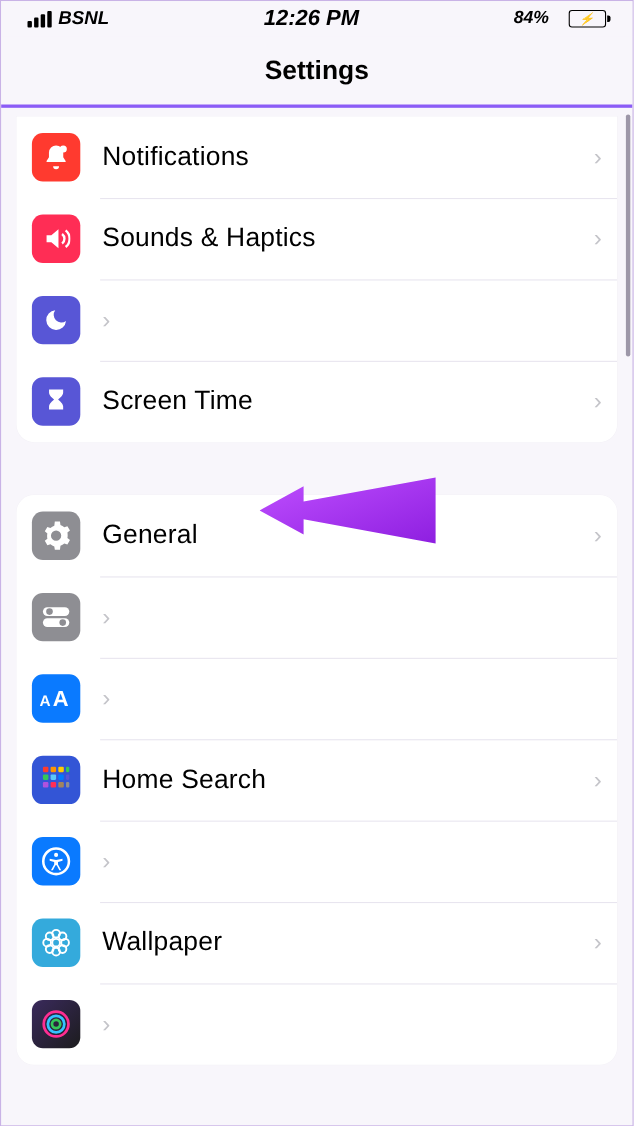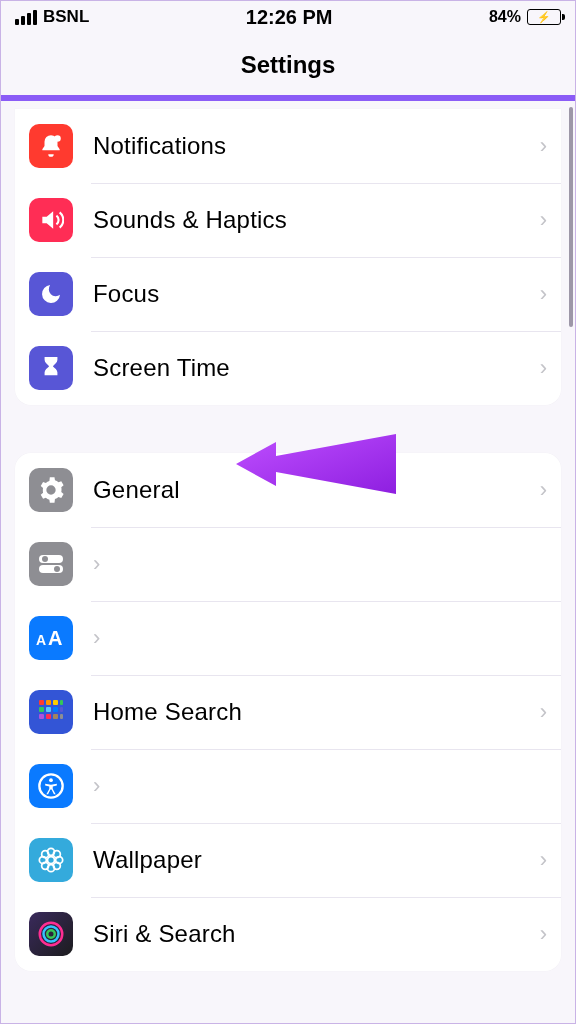--- a/index.html
+++ b/index.html
@@ -9,45 +9,46 @@
     background: #f8f6fb;
     position: relative;
     border: 1px solid #c9b3e6;
   }
   
   .status-bar {
     height: 32px;
     display: flex;
     align-items: center;
     justify-content: flex-end;
-    padding: 0 14px;
+    padding: 0 24px;
     font-size: 17px;
     font-weight: 600;
     background: #f8f6fb;
+    font-style: italic;
   }
   .status-left { display: flex; align-items: center; gap: 6px; }
   .status-center { flex:1; text-align:center; font-weight:600; font-size:20px; }
-  .status-right { display: flex; align-items: center; gap: 4px; font-size:16px; }
+  .status-right { display: flex; align-items: center; gap: 16px; font-size:16px; }
   .signal-bars { display:inline-flex; align-items:flex-end; gap:2px; }
   .signal-bars span { width:4px; background:#000; display:inline-block; border-radius:1px;}
   .b1{height:6px;} .b2{height:9px;} .b3{height:12px;} .b4{height:15px;}
   .battery {
     width: 34px; height: 16px; border:1.5px solid #000; border-radius:3px; position:relative; margin-left:2px;
   }
   .battery::after{content:""; position:absolute; right:-5px; top:4px; width:3px; height:6px; background:#000; border-radius:0 2px 2px 0;}
   .battery-fill{height:100%; width:84%; background:#34c759; border-radius:1px;}
   .bolt {position:absolute; left:50%; top:50%; transform:translate(-50%,-50%); font-size:11px; color:#000;}
   
   .nav-title {
     text-align:center;
     font-size: 24px;
     font-weight: 700;
     padding: 18px 0 16px;
     background: #f8f6fb;
-    border-bottom: 6px solid #8b5cf6;
+    border-bottom: 3px solid #8b5cf6;
   }
   .scroll-area {
     position: relative;
     height: calc(1024px - 32px - 62px);
     overflow: hidden;
     padding: 0 14px;
   }
   
   .scroll-indicator {
     position:absolute; right:2px; top:6px; width:4px; height:220px; background:#9d97a8; border-radius:2px;
@@ -141,21 +142,20 @@
       <div class="row-label">Sounds &amp; Haptics</div>
       <div class="chevron">›</div>
     </div>
 
     <div class="row">
       <div class="icon-box" style="background:#5856d6">
         <svg width="24" height="24" viewBox="0 0 24 24">
             <path fill="#fff" d="M21 12.8A9 9 0 1 1 11.2 3a7 7 0 0 0 9.8 9.8z"></path>
           </svg>
       </div>
-      <div class="row-label">Focus</div>
       <div class="chevron">›</div>
     </div>
 
     <div class="row">
       <div class="icon-box" style="background:#5856d6">
         <svg width="22" height="26" viewBox="0 0 24 28">
             <path fill="#fff" d="M5 2h14v3c0 3-3 5-5 7 2 2 5 4 5 7v3H5v-3c0-3 3-5 5-7-2-2-5-4-5-7V2z"></path>
           </svg>
       </div>
       <div class="row-label">Screen Time</div>
@@ -250,21 +250,20 @@
     </div>
 
     <div class="row">
       <div class="icon-box" style="background:linear-gradient(135deg,#3a2a5c,#1c1c1e)">
         <svg width="30" height="30" viewBox="0 0 24 24">
             <circle cx="12" cy="12" r="9" fill="none" stroke="#ff2d92" stroke-width="2"></circle>
             <circle cx="12" cy="12" r="6" fill="none" stroke="#34c2ff" stroke-width="2"></circle>
             <circle cx="12" cy="12" r="3" fill="none" stroke="#34c759" stroke-width="2"></circle>
           </svg>
       </div>
-      <div class="row-label">Siri &amp; Search</div>
       <div class="chevron">›</div>
     </div>
   </div>
 </div>
 
 <svg class="annotation-arrow" width="170" height="100" viewBox="0 0 170 100">
   <defs>
     <linearGradient id="ag" x1="0" y1="0" x2="1" y2="1">
       <stop offset="0%" stop-color="#bf4fff"></stop>
       <stop offset="100%" stop-color="#8e1fe0"></stop>

